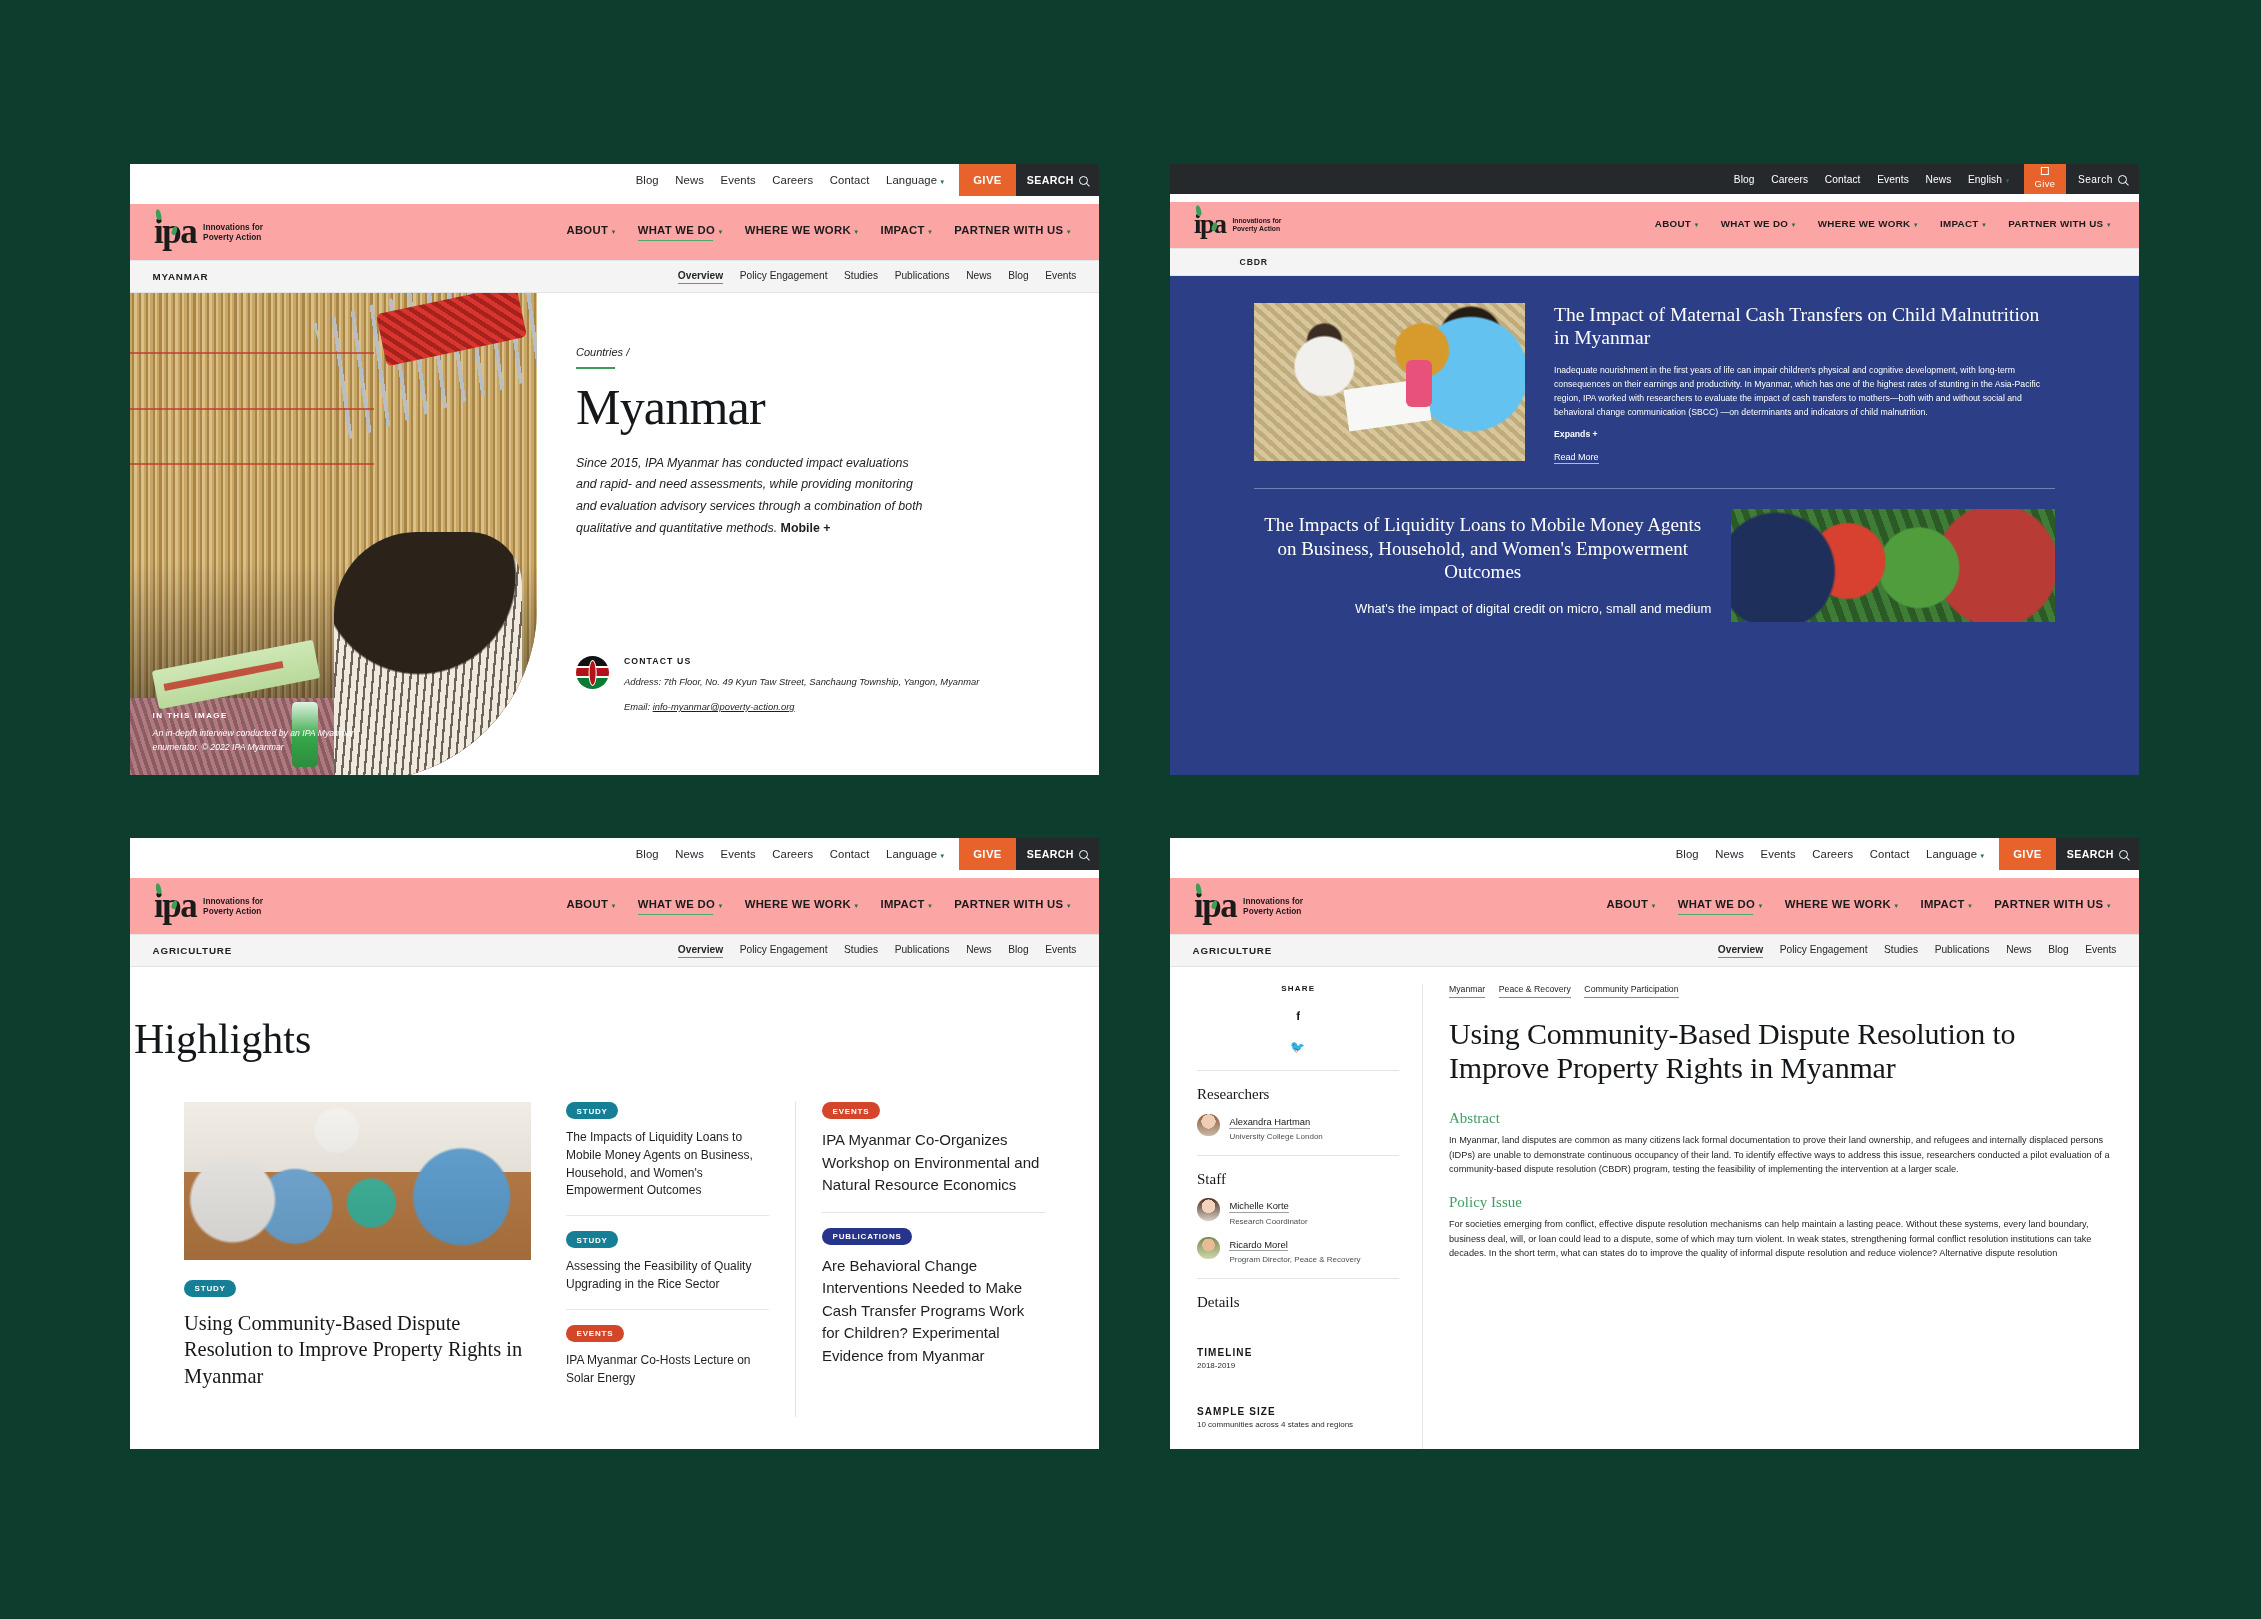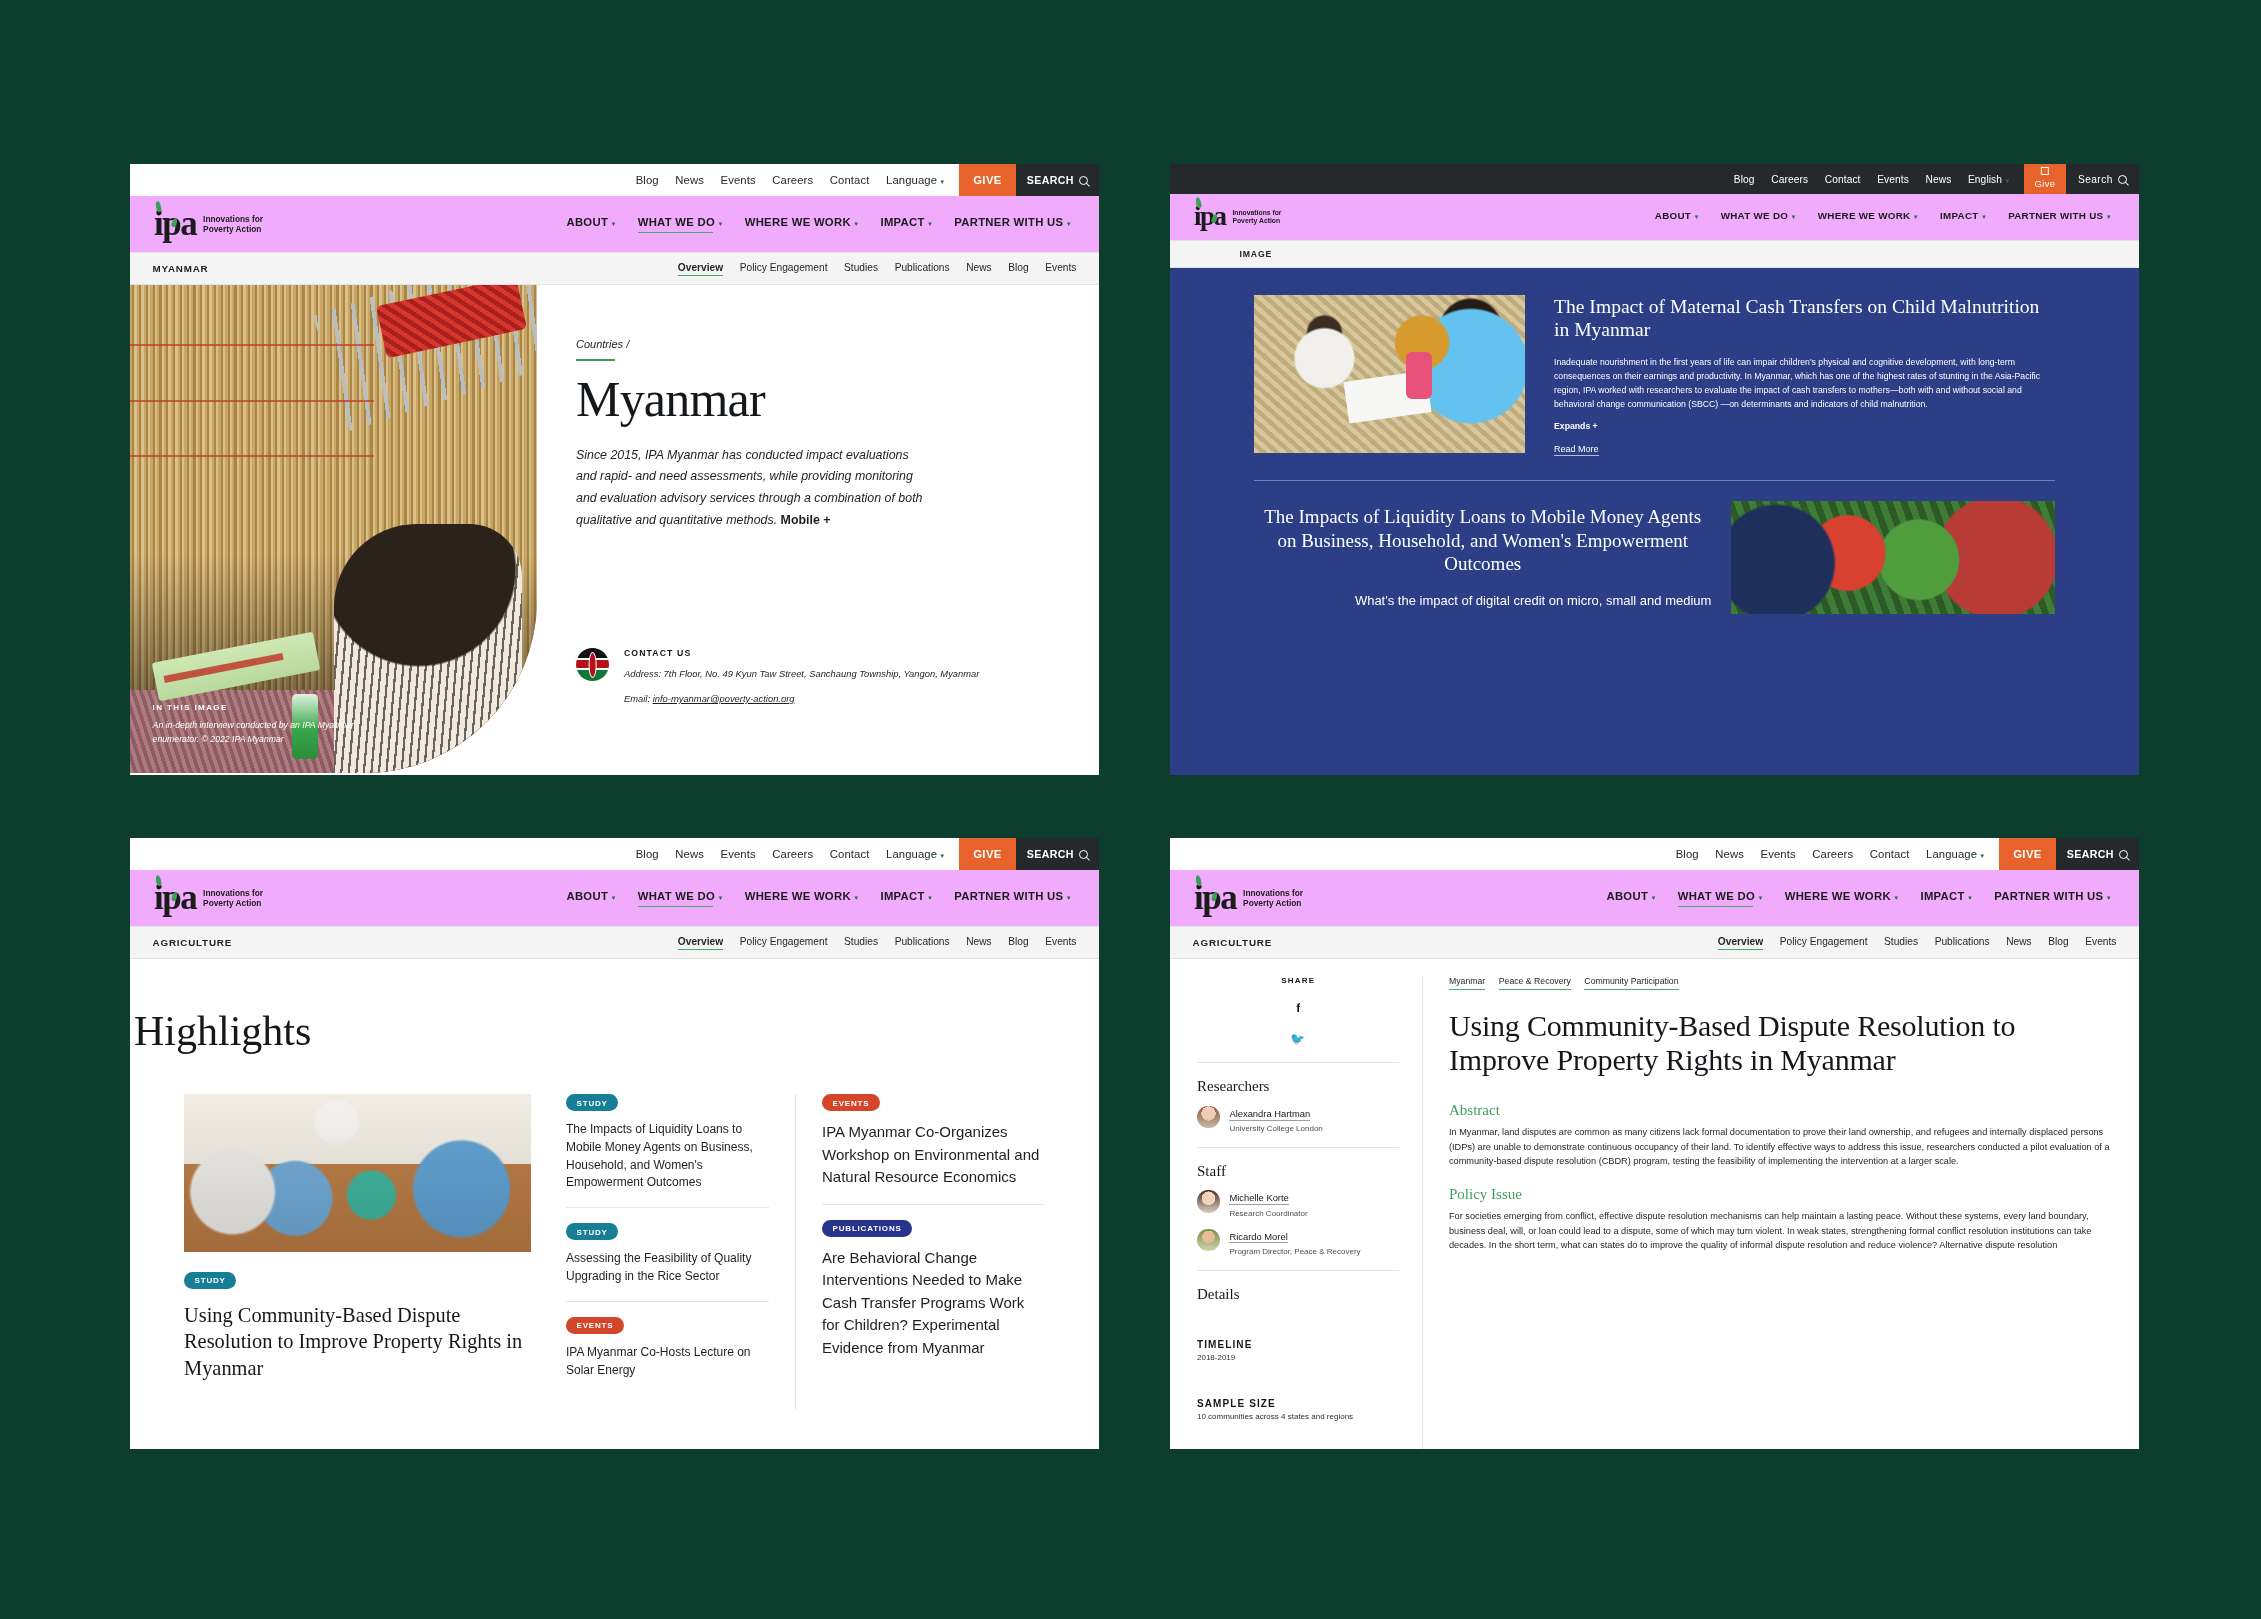--- a/index.html
+++ b/index.html
@@ -38,21 +38,21 @@
     background: #26292c; color: #fff; font-weight: bold; font-size: 10.6px;
     display: flex; align-items: center; justify-content: center; gap: 5.3px;
     width: 83px; letter-spacing: 0.4px;
   }
   .mag { width: 9px; height: 9px; border: 1.3px solid #fff; border-radius: 50%; position: relative; display:inline-block;}
   .mag::after { content:""; position:absolute; width:1.3px; height:4.5px; background:#fff; right:-1.5px; bottom:-3px; transform:rotate(-45deg);}
 
   
   .mainnav {
     display: flex; align-items: center; height: 57px; padding: 0 22.6px;
-    border-bottom: 0.8px solid #e6e6e6; background: #f0abfc; position: relative;
+    border-bottom: 0.8px solid #e6e6e6; background: #fca5a5; position: relative; margin-top: 8px;
   }
   .logo { display: flex; align-items: center; gap: 6.8px; }
   .logo-mark {
     font-family: "Liberation Serif", serif; font-size: 35px; font-weight: bold;
     color: #1b1b1b; line-height: .78; letter-spacing: -1.5px; position: relative; padding-left: 1.5px;
   }
   .logo-mark .leaf {
     position: absolute; width: 5.3px; height: 11.3px; background: #3e9e59;
     border-radius: 60% 60% 50% 50% / 70% 70% 40% 40%; top: -9px; left: 3.8px; transform: rotate(-12deg);
   }
@@ -382,21 +382,21 @@
       <div class="nav-items">
         <div class="nav-item"><span>ABOUT</span><span class="caret">▼</span></div>
         <div class="nav-item"><span>WHAT WE DO</span><span class="caret">▼</span></div>
         <div class="nav-item"><span>WHERE WE WORK</span><span class="caret">▼</span></div>
         <div class="nav-item"><span>IMPACT</span><span class="caret">▼</span></div>
         <div class="nav-item"><span>PARTNER WITH US</span><span class="caret">▼</span></div>
       </div>
     </div>
 
     <div class="subnav compact">
-      <div class="section" style="margin-left:47px">IMAGE</div>
+      <div class="section" style="margin-left:47px">CBDR</div>
     </div>
 
     <div class="findings">
 
       <div class="finding-row">
         <div class="finding-photo">
           <div class="fp-interview">
             <div class="paper"></div>
               <div class="thermos"></div>
           </div>

